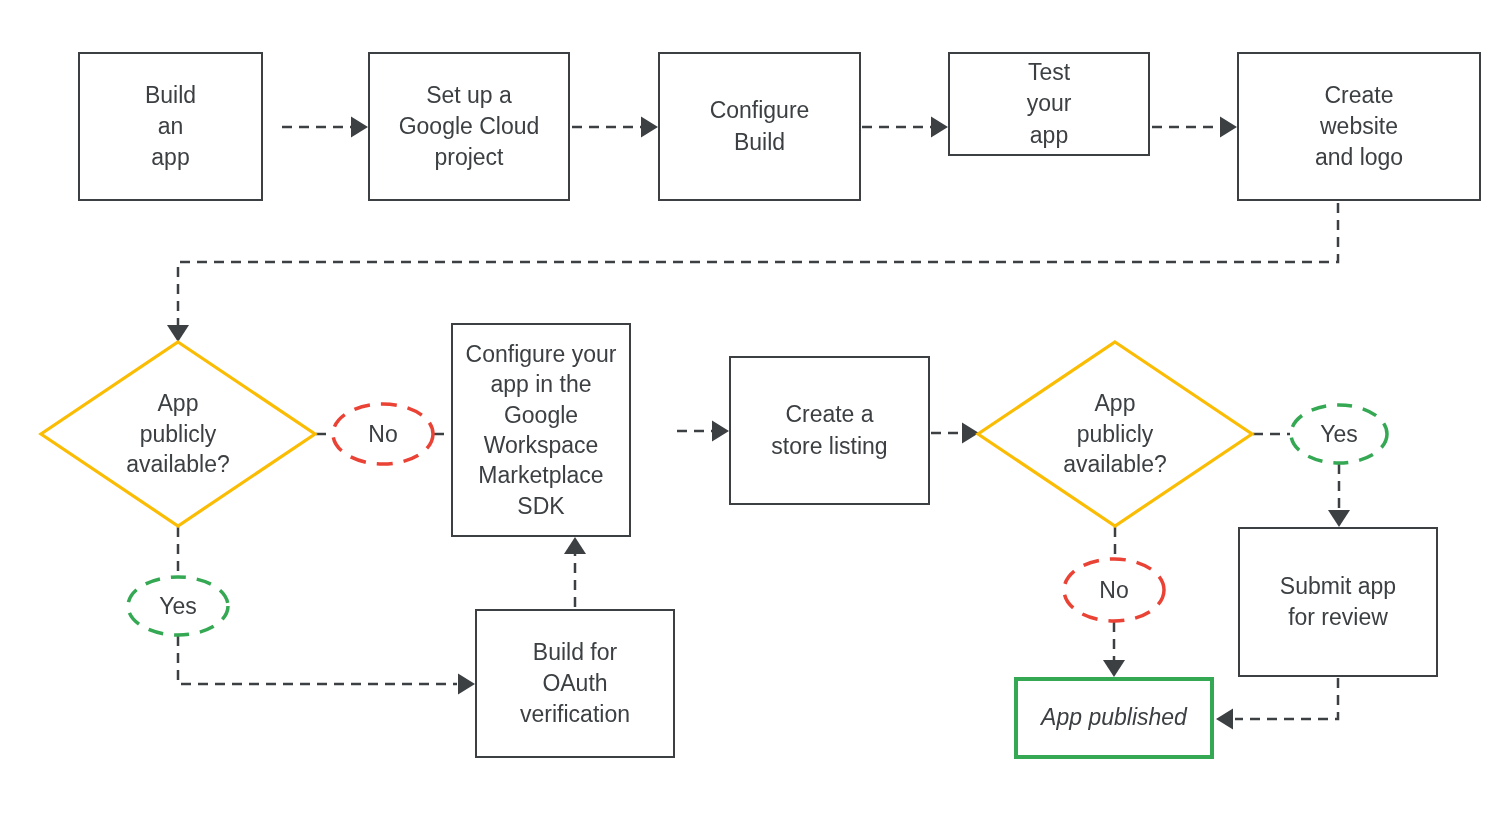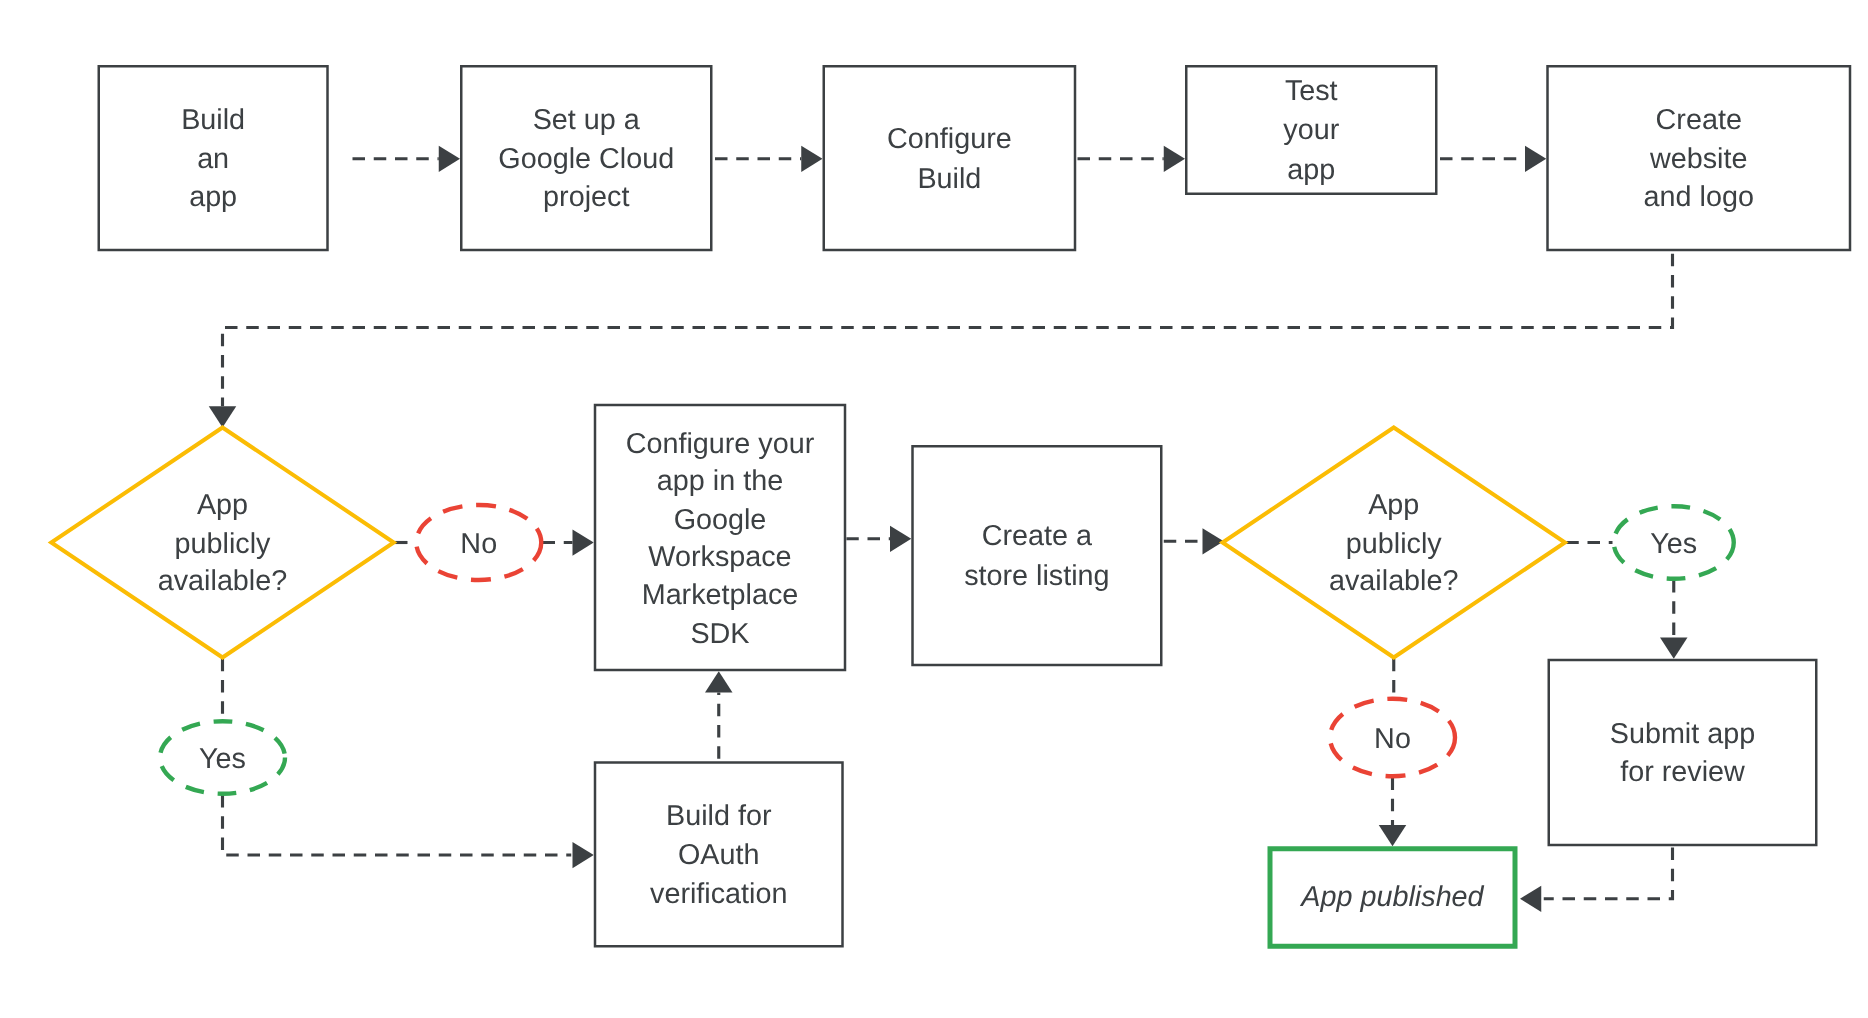--- a/index.html
+++ b/index.html
@@ -145,32 +145,32 @@
 project</div>
   <div class="node" style="left:658px;top:52px;width:203px;height:149px">Configure
 Build</div>
   <div class="node" style="left:948px;top:52px;width:202px;height:104px">Test
 your
 app</div>
   <div class="node" style="left:1237px;top:52px;width:244px;height:149px">Create
 website
 and logo</div>
 
-  <div class="node tight" style="left:475px;top:323px;width:202px;height:214px">Configure your
+  <div class="node tight" style="left:451px;top:323px;width:180px;height:214px">Configure your
 app in the
 Google
 Workspace
 Marketplace
 SDK</div>
-  <div class="node" style="left:729px;top:356px;width:201px;height:177px">Create a
+  <div class="node" style="left:729px;top:356px;width:201px;height:149px">Create a
 store listing</div>
   <div class="node" style="left:475px;top:609px;width:200px;height:149px">Build for
 OAuth
 verification</div>
-  <div class="node" style="left:1238px;top:527px;width:216px;height:150px">Submit app
+  <div class="node" style="left:1238px;top:527px;width:200px;height:150px">Submit app
 for review</div>
   <div class="node terminal" style="left:1014px;top:677px;width:200px;height:82px">App published</div>
 
   <div class="float-label" style="left:73px;top:375px;width:210px;height:118px">App
 publicly
 available?</div>
   <div class="float-label" style="left:1010px;top:375px;width:210px;height:118px">App
 publicly
 available?</div>
 

